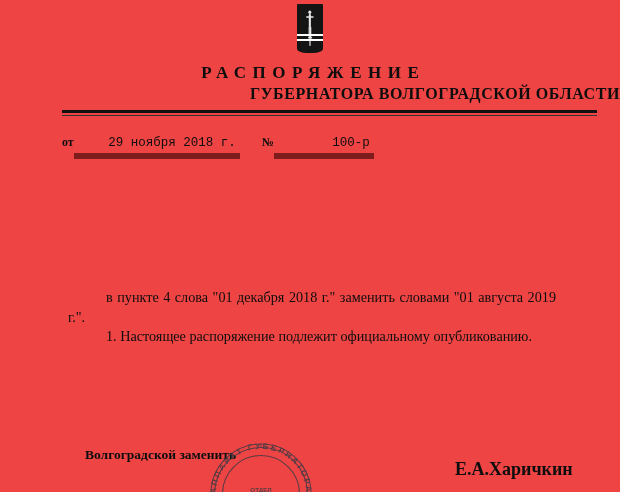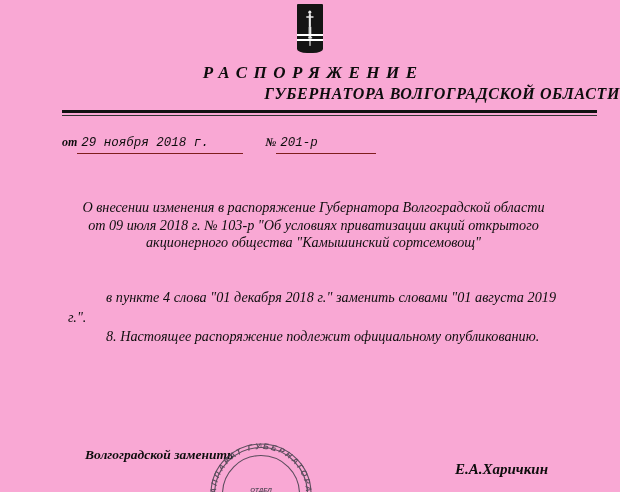--- a/index.html
+++ b/index.html
@@ -14,22 +14,21 @@
     position: relative;
     overflow: hidden;
     font-family: "Liberation Serif", "DejaVu Serif", serif;
     color: #0d0d0d;
     -webkit-font-smoothing: antialiased;
   }
 
   .page {
     position: absolute;
     inset: 0;
-    background: #f9a8d4;
-    font-style: italic;
+    background: #ef4444;
   }
 
   
   .emblem-wrap {
     position: absolute;
     top: 4px;
     left: 0;
     right: 0;
     display: flex;
     justify-content: center;
@@ -124,22 +123,22 @@
     white-space: nowrap;
   }
   .datanum .lbl {
     font-family: "Liberation Serif", "DejaVu Serif", serif;
     font-weight: bold;
     font-size: 12px;
     margin-top: 18px;
   }
   .datanum .blank {
     display: inline-block;
-    border-bottom: 1px solid #7f1d1d;
-    text-align: left;
+    border-bottom: 6px solid #7f1d1d;
+    text-align: right;
     padding: 0 4px 1px 4px;
   }
   .datanum .blank.date-blank { min-width: 158px; }
   .datanum .blank.num-blank  { min-width: 92px; }
   .datanum .gap { display: inline-block; width: 22px; }
 
   
   .subject {
     position: absolute;
     top: 199px;
@@ -185,21 +184,21 @@
     font-weight: bold;
     font-size: 13.5px;
     line-height: 15.5px;
     white-space: nowrap;
   }
   .sign-right {
     position: absolute;
     left: 455px;
     top: 15px;
     font-weight: bold;
-    font-size: 15px;
+    font-size: 18px;
     line-height: 15.5px;
     white-space: nowrap;
   }
 
   
   .stamp {
     position: absolute;
     left: 203px;
     top: 436px;
     width: 116px;
@@ -235,32 +234,27 @@
   <div class="title-main">РАСПОРЯЖЕНИЕ</div>
 
   <div class="title-sub">ГУБЕРНАТОРА ВОЛГОГРАДСКОЙ ОБЛАСТИ</div>
 
   <div class="rule-wrap">
     <div class="rule-thick"></div>
     <div class="rule-thin"></div>
   </div>
 
   <div class="datanum">
-    <span class="lbl">от</span><span class="blank date-blank">29 ноября 2018 г.</span><span class="gap"></span><span class="lbl">№</span><span class="blank num-blank">201-р</span>
-  </div>
-
-  <div class="subject">
-    <span class="ln">О внесении изменения в распоряжение Губернатора Волгоградской области</span>
-    <span class="ln">от 09 июля 2018 г. № 103-р "Об условиях приватизации акций открытого</span>
-    <span class="ln">акционерного общества "Камышинский сортсемовощ"</span>
-  </div>
+    <span class="lbl">от</span><span class="blank date-blank">29 ноября 2018 г.</span><span class="gap"></span><span class="lbl">№</span><span class="blank num-blank">100-р</span>
+  </div>
+
 
   <div class="body-block">
     <p>в пункте 4 слова "01 декабря 2018 г." заменить словами "01 августа 2019 г.".</p>
-    <p class="p-last">8. Настоящее распоряжение подлежит официальному опубликованию.</p>
+    <p class="p-last">1. Настоящее распоряжение подлежит официальному опубликованию.</p>
   </div>
 
   <div class="sign">
     <div class="sign-left">
       <div>Волгоградской заменить</div>
     </div>
     <div class="sign-right">Е.А.Харичкин</div>
   </div>
 
   <div class="stamp">

